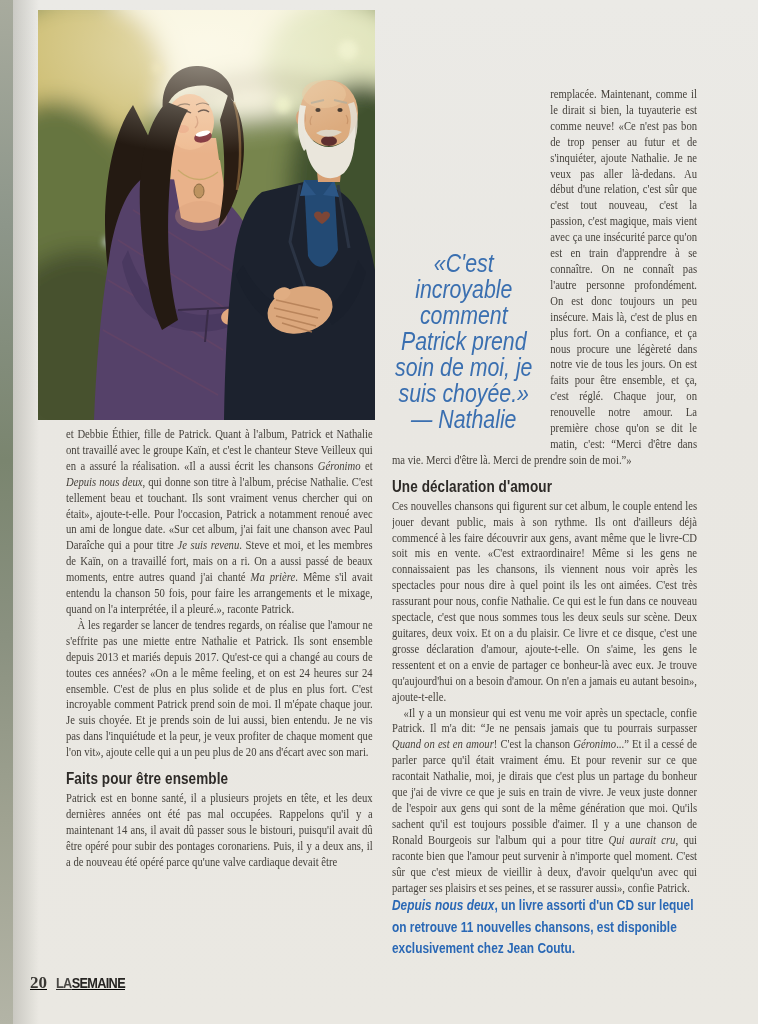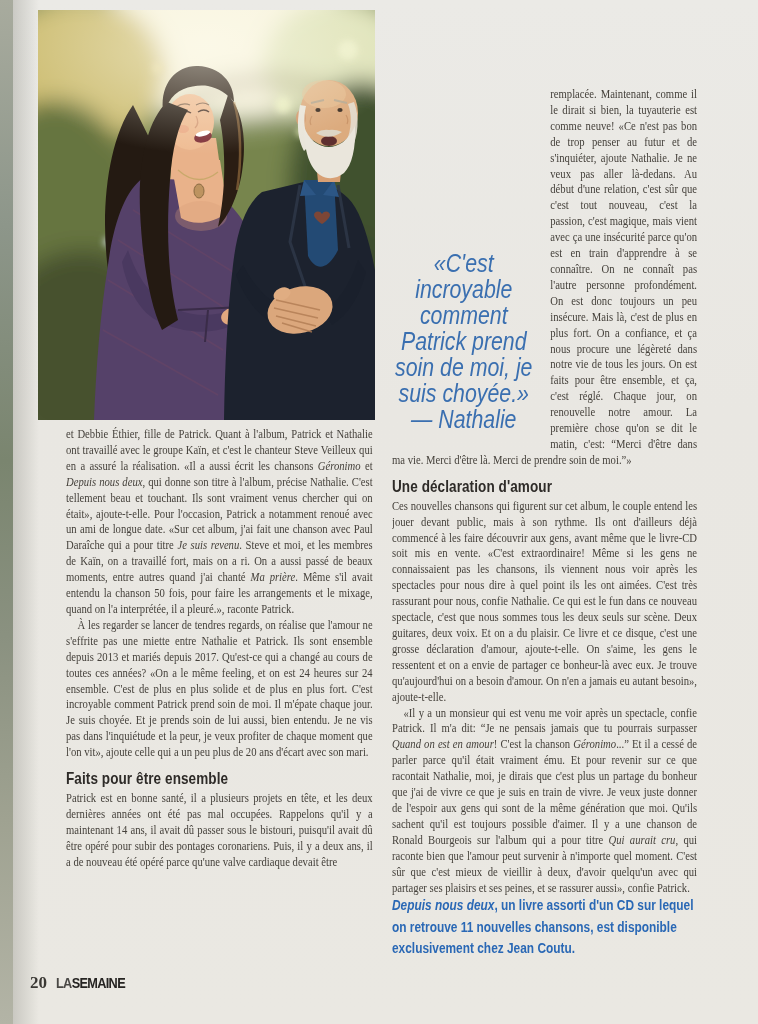--- a/index.html
+++ b/index.html
@@ -26,21 +26,21 @@
      font-weight:bold;font-size:16.5px;line-height:18px;color:#2e2b28;text-align:left;letter-spacing:.1px;}
   
   .quote{float:left;width:175px;margin:164px 18px 8px 0;
          font-family:"Liberation Sans","DejaVu Sans",sans-serif;font-style:italic;
          font-size:26px;line-height:26px;color:#3a6fb0;text-align:center;font-weight:400;}
   .quote .attrib{display:block;}
   
   .note{margin-top:3px;font-family:"Liberation Sans","DejaVu Sans",sans-serif;
         font-weight:bold;font-size:14.5px;line-height:21.5px;color:#2a68b5;text-align:left;}
   
-  .footer{position:absolute;left:30px;top:973px;display:flex;align-items:baseline;gap:9px;}
+  .footer{position:absolute;left:30px;top:973px;display:flex;align-items:baseline;gap:9px;text-decoration:underline;}
   .pageno{font-family:"Liberation Serif","DejaVu Serif",serif;font-weight:bold;
           font-size:17px;color:#3a3834;}
   .brand{font-family:"Liberation Sans","DejaVu Sans",sans-serif;font-weight:bold;
          font-size:15px;letter-spacing:-.8px;color:#262422;transform:scaleX(.85);transform-origin:0 100%;}
   .brand .la{opacity:.82;}
 </style>
 </head>
 <body>
 
 <div class="page">

